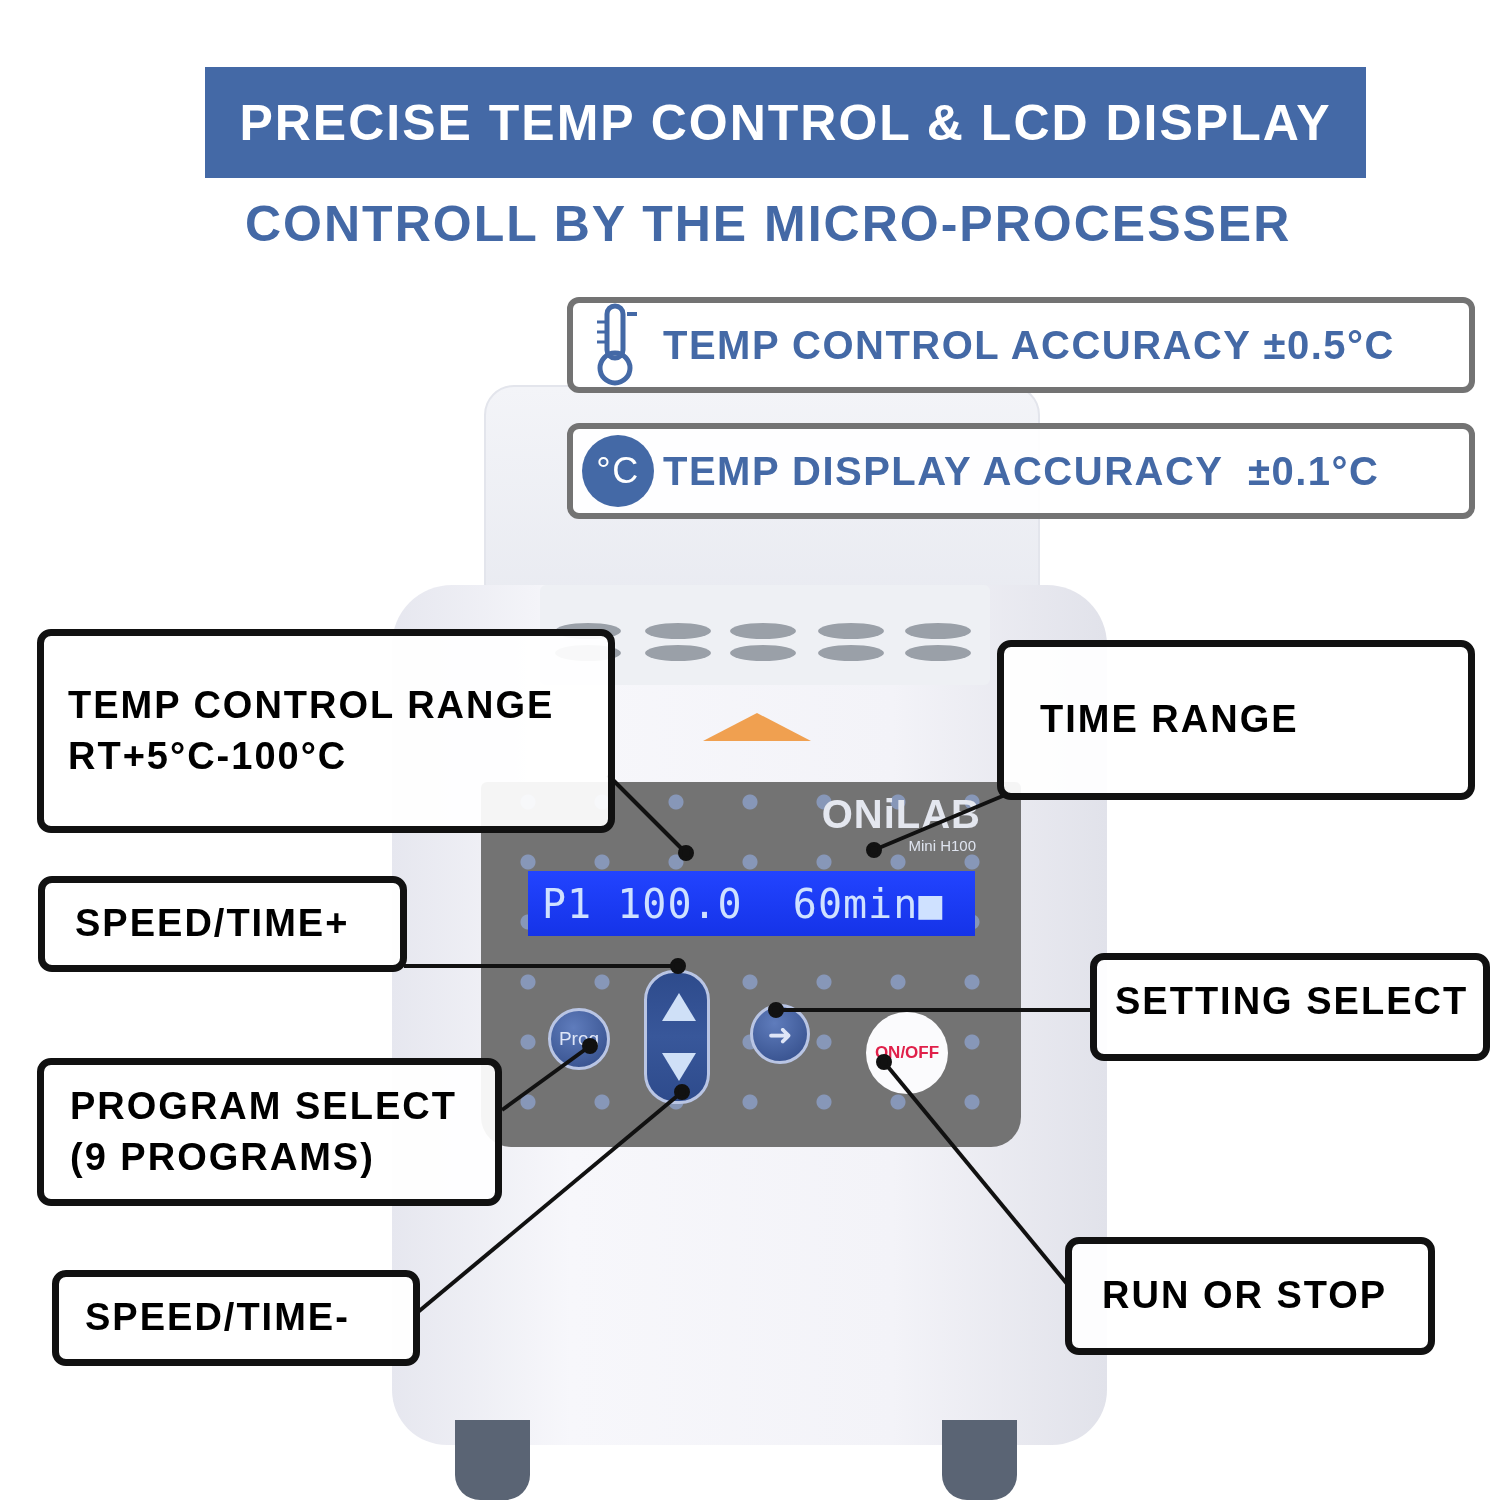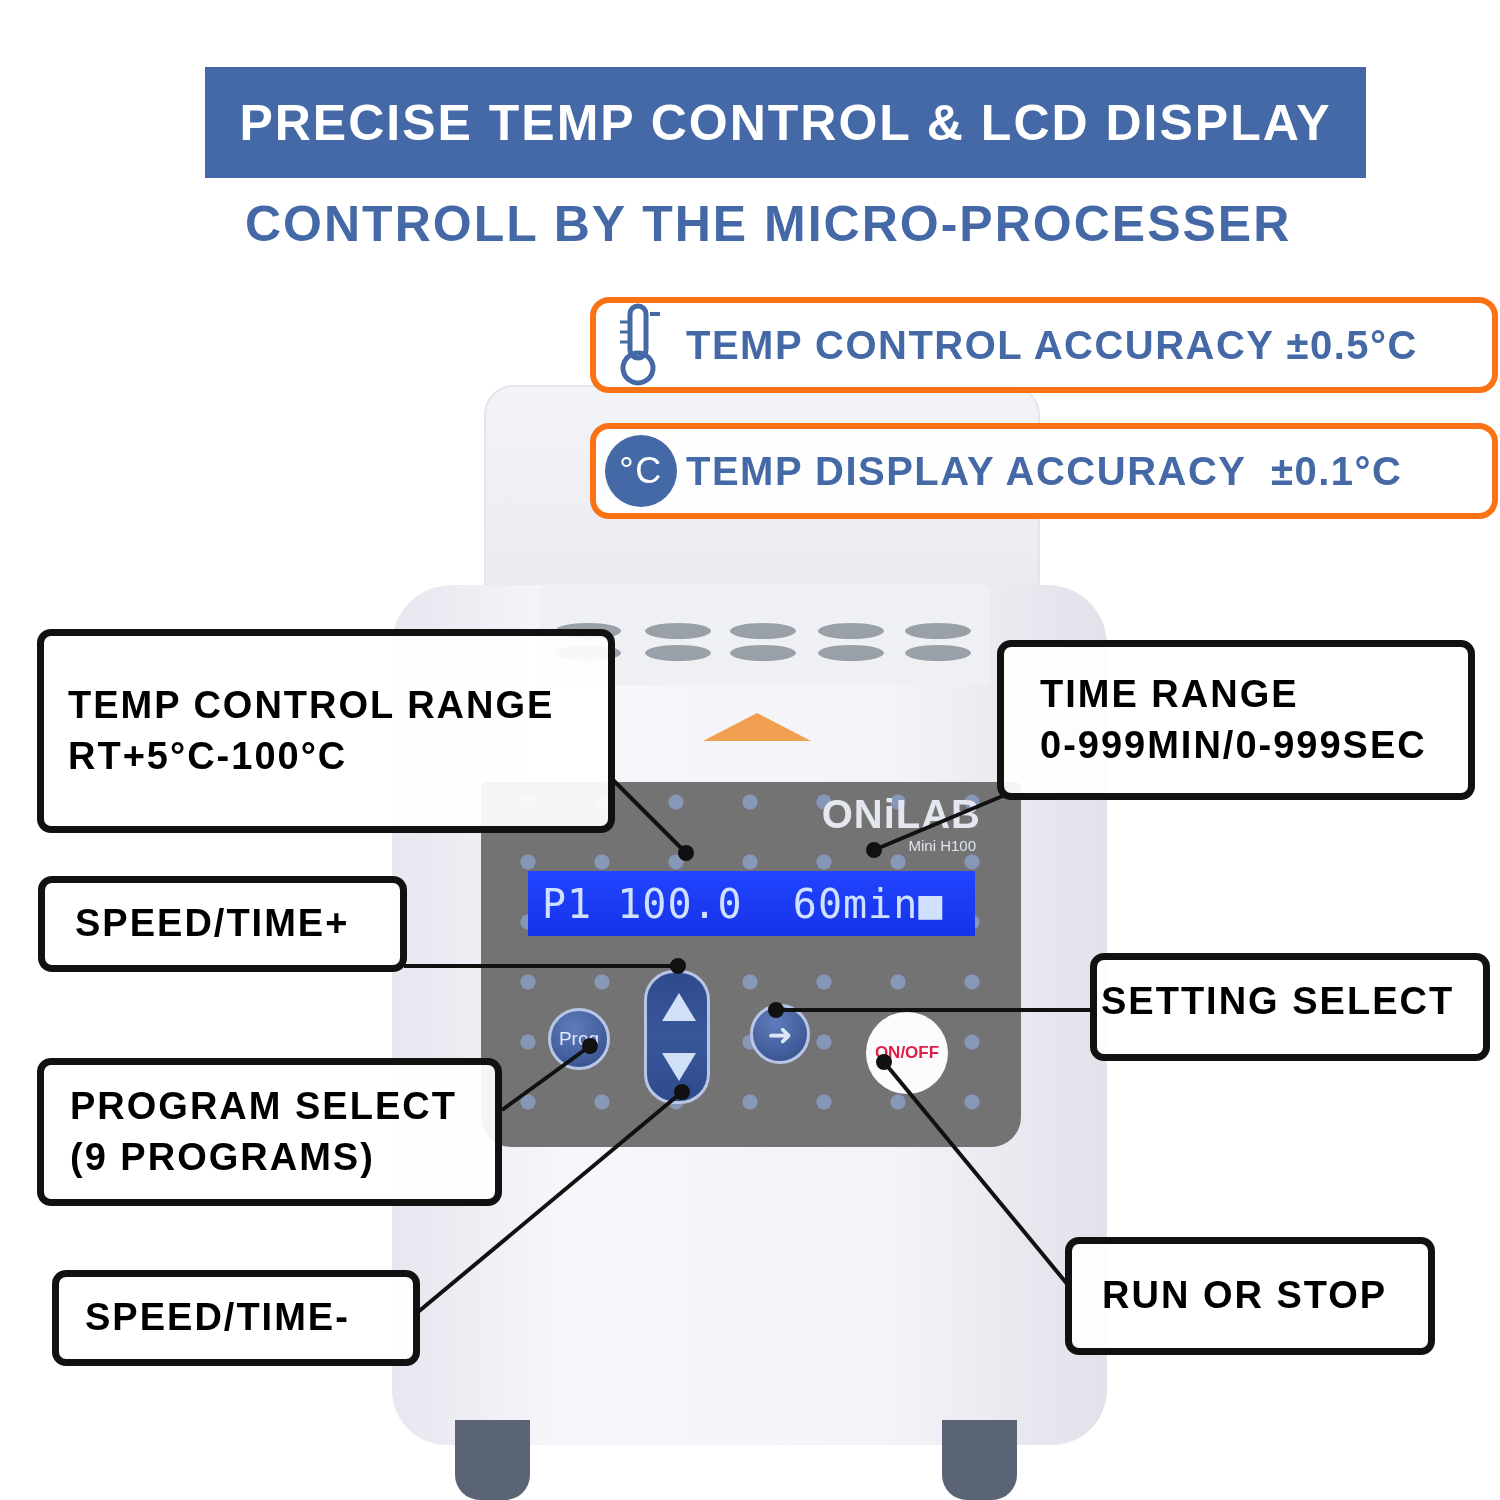--- a/index.html
+++ b/index.html
@@ -19,21 +19,21 @@
   .logo{position:absolute;right:40px;top:10px;font-weight:bold;font-size:40px;color:#e4e7ef;letter-spacing:1px;}
   .model{position:absolute;right:45px;top:55px;font-size:15px;color:#dfe4ef;}
   .lcd{position:absolute;left:47px;top:89px;width:447px;height:65px;background:#1e3cff;background:linear-gradient(180deg,#2244ff,#1533e8);color:#cfe1ff;font-family:"DejaVu Sans Mono",monospace;font-size:40px;display:flex;align-items:center;padding-left:14px;box-sizing:border-box;letter-spacing:1px;white-space:pre;}
   .btn-round{position:absolute;border-radius:50%;border:3px solid #b9c5e4;background:radial-gradient(circle at 40% 30%,#5f7cbc,#304a86);color:#dfe6f7;display:flex;align-items:center;justify-content:center;}
   .updown{position:absolute;left:163px;top:188px;width:60px;height:128px;border-radius:30px;border:3px solid #b9c5e4;background:linear-gradient(180deg,#2e4b8c,#38579a,#2e4b8c);}
   .tri-up{position:absolute;left:15px;top:20px;width:0;height:0;border-left:17px solid transparent;border-right:17px solid transparent;border-bottom:28px solid #cfe0f7;}
   .tri-dn{position:absolute;left:15px;bottom:20px;width:0;height:0;border-left:17px solid transparent;border-right:17px solid transparent;border-top:28px solid #cfe0f7;}
   .onoff{position:absolute;left:385px;top:230px;width:82px;height:82px;border-radius:50%;background:#fbfbfd;color:#e0204a;font-weight:bold;font-size:17px;display:flex;align-items:center;justify-content:center;}
   .warn{left:703px;top:713px;width:0;height:0;border-left:54px solid transparent;border-right:54px solid transparent;border-bottom:28px solid #f0a050;}
   
-  .spec{left:567px;width:908px;height:96px;border:6px solid #f97316;border-radius:19px;background:rgba(255,255,255,.92);box-sizing:border-box;display:flex;align-items:center;color:#4469a6;font-weight:bold;font-size:40px;letter-spacing:1.5px;margin-left:23px;}
+  .spec{left:567px;width:908px;height:96px;border:6px solid #737373;border-radius:12px;background:rgba(255,255,255,.92);box-sizing:border-box;display:flex;align-items:center;color:#4469a6;font-weight:bold;font-size:40px;letter-spacing:1.5px;}
   .spec .ico{width:90px;display:flex;justify-content:center;align-items:center;}
   .cel{width:72px;height:72px;border-radius:50%;background:#4469a6;color:#fff;font-size:36px;display:flex;align-items:center;justify-content:center;font-weight:normal;}
   
   .callout{border:7px solid #111;border-radius:14px;background:rgba(255,255,255,.93);box-sizing:border-box;color:#000;font-weight:bold;font-size:38px;letter-spacing:2px;line-height:1.35;padding:0 24px;display:flex;flex-direction:column;justify-content:center;white-space:nowrap;}
   svg.lines{position:absolute;left:0;top:0;pointer-events:none;}
 </style>
 </head>
 <body>
 
 <div class="abs banner">
@@ -117,26 +117,25 @@
       <circle cx="884" cy="1062" r="6"></circle>
   </g>
 </svg>
 
 <div class="abs callout" style="left:37px;top:629px;width:578px;height:204px;">
   <span>TEMP CONTROL RANGE</span>
   <span>RT+5°C-100°C</span>
 </div>
 <div class="abs callout" style="left:997px;top:640px;width:478px;height:160px;padding-left:36px;">
   <span>TIME RANGE</span>
-  <span>0-999MIN/0-999SEC</span>
 </div>
 <div class="abs callout" style="left:38px;top:876px;width:369px;height:96px;padding-left:30px;">
   <span>SPEED/TIME+</span>
 </div>
-<div class="abs callout" style="left:1090px;top:953px;width:400px;height:108px;padding-left:4px;padding-bottom:10px;">
+<div class="abs callout" style="left:1090px;top:953px;width:400px;height:108px;padding-left:18px;padding-bottom:10px;">
   <span>SETTING SELECT</span>
 </div>
 <div class="abs callout" style="left:37px;top:1058px;width:465px;height:148px;padding-left:26px;">
   <span>PROGRAM SELECT</span>
   <span>(9 PROGRAMS)</span>
 </div>
 <div class="abs callout" style="left:1065px;top:1237px;width:370px;height:118px;padding-left:30px;">
   <span>RUN OR STOP</span>
 </div>
 <div class="abs callout" style="left:52px;top:1270px;width:368px;height:96px;padding-left:26px;">

